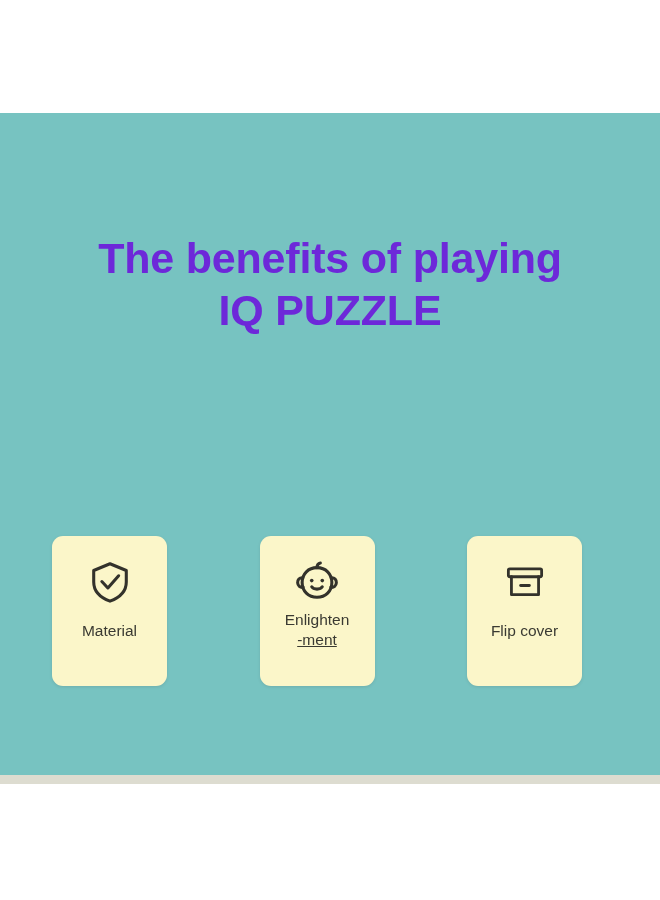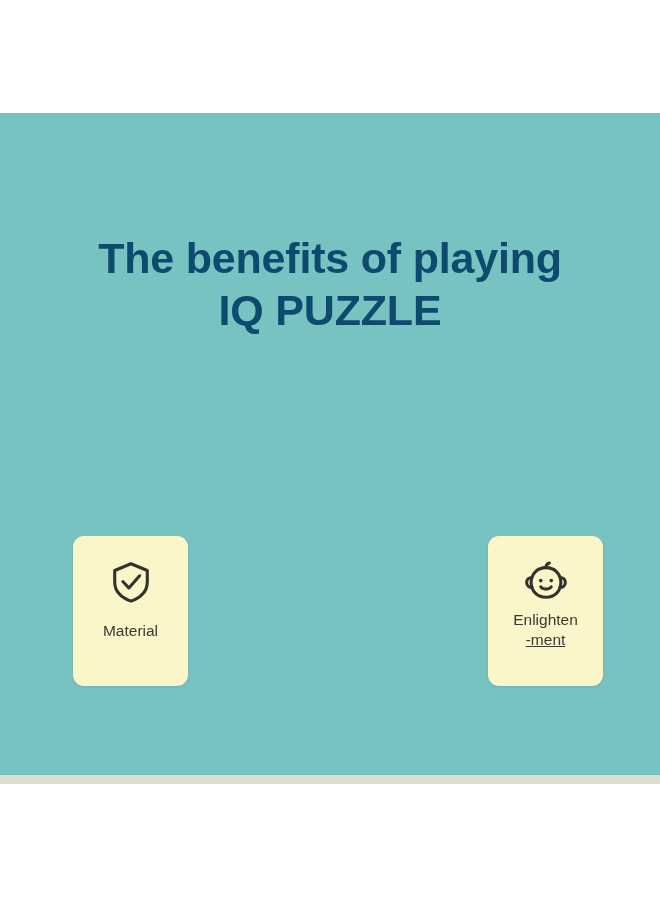--- a/index.html
+++ b/index.html
@@ -38,21 +38,21 @@
     background: #dddcd0;
   }
 
   
   .headline {
     position: absolute;
     left: 0;
     top: 203px;
     width: 660px;
     text-align: center;
-    color: #0c4a6e;
+    color: #6d28d9;
     font-size: 43px;
     font-weight: bold;
     line-height: 52px;
     letter-spacing: -0.2px;
   }
   .headline .line {
     display: block;
   }
 
   
@@ -63,21 +63,21 @@
     width: 608px;
     text-align: center;
     color: #ffffff;
     font-size: 20.5px;
     line-height: 32px;
   }
 
   
   .cards {
     position: absolute;
-    left: 73px;
+    left: 52px;
     top: 536px;
     width: 530px;
     height: 150px;
     display: flex;
     justify-content: space-between;
   }
   .card {
     width: 115px;
     height: 150px;
     background: #fbf6c9;
@@ -159,16 +159,28 @@
           <circle cx="29.5" cy="22.5" r="1.9" fill="#33322b" stroke="none"></circle>
           <path d="M18.5 29 C20.4 32.2 27.6 32.2 29.5 29"></path>
         </svg>
       </div>
       <div class="card-label">
         <span>Enlighten</span>
         <span class="l2">-ment</span>
       </div>
     </div>
 
+    <div class="card">
+      <div class="card-icon">
+        <svg viewBox="0 0 48 48" width="46" height="42" fill="none" stroke="#33322b" stroke-width="3.2" stroke-linecap="round" stroke-linejoin="round">
+          <rect x="5" y="9" width="38" height="9" rx="1.6"></rect>
+          <path d="M8.5 18 V38.5 H39.5 V18"></path>
+          <path d="M19 28 H29"></path>
+        </svg>
+      </div>
+      <div class="card-label">
+        <span>Flip cover</span>
+      </div>
+    </div>
 
 
   </div>
 </div>
 
 </body></html>

